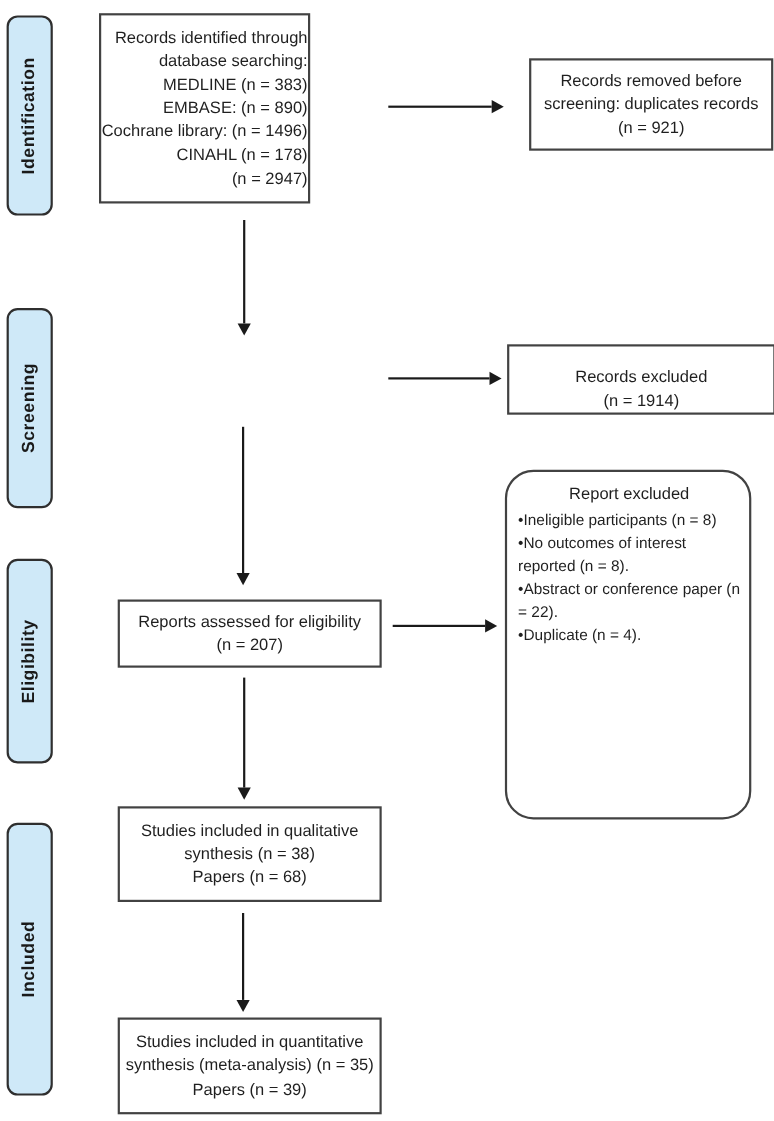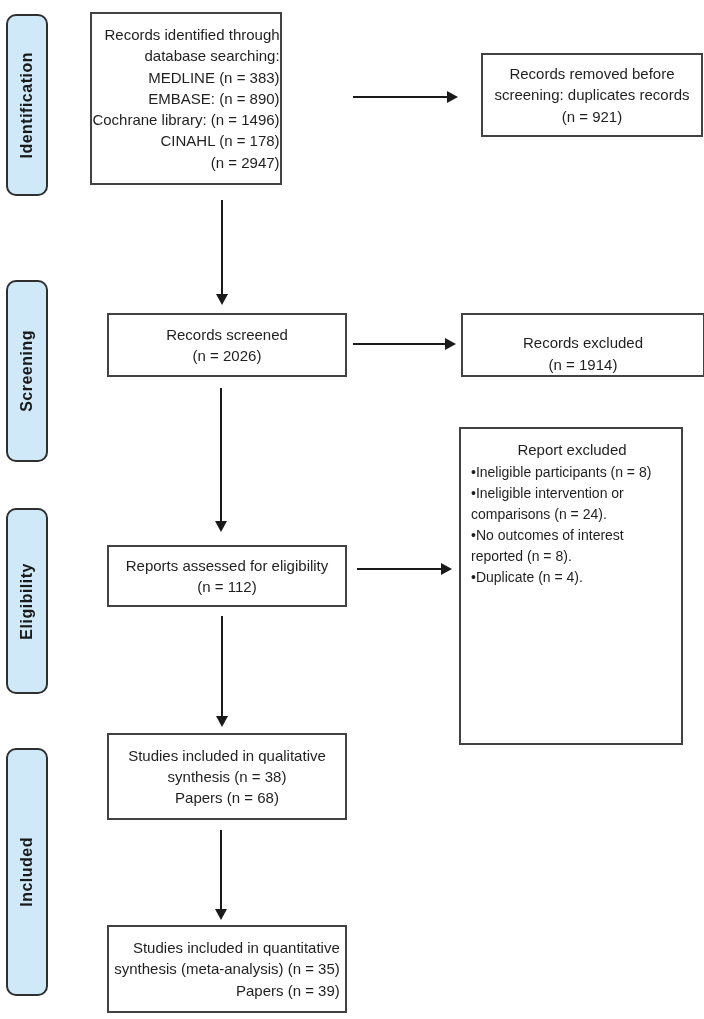--- a/index.html
+++ b/index.html
@@ -49,20 +49,21 @@
   .fbox .box-text { white-space: pre-line; }
   
   .fbox.reasons {
     flex-direction: column;
     justify-content: flex-start;
     align-items: stretch;
     text-align: left;
     padding: 10px 8px 10px 10px;
     font-size: 14px;
     line-height: 1.5;
+    border-radius: 26px;
   }
   .fbox.reasons .reasons-title { text-align: center; white-space: nowrap; font-size: 15px; }
   .fbox.reasons .reasons-intro { }
   .fbox.reasons .reason-item { }
   
   .arrow-h { position: absolute; height: 2px; background: #1a1a1a; }
   .arrow-h::after {
     content: ""; position: absolute; right: -11px; top: -5px;
     width: 0; height: 0;
     border-left: 11px solid #1a1a1a;
@@ -105,50 +106,46 @@
 CINAHL (n = 178)
 (n = 2947)</span>
   </div>
 
   <div class="fbox" style="left:481px; top:53px; width:222px; height:84px;">
     <span class="box-text">Records removed before
 screening: duplicates records
 (n = 921)</span>
   </div>
 
-  <div class="fbox" style="left:107px; top:313px; width:240px; height:64px;">
-    <span class="box-text">Records screened
-(n = 2026)</span>
-  </div>
 
   <div class="fbox" style="left:461px; top:313px; width:244px; height:64px;align-items:flex-end;">
     <span class="box-text">Records excluded
 (n = 1914)</span>
   </div>
 
   <div class="fbox" style="left:107px; top:545px; width:240px; height:62px;">
     <span class="box-text">Reports assessed for eligibility
-(n = 112)</span>
+(n = 207)</span>
   </div>
 
   <div class="fbox reasons" style="left:459px; top:427px; width:224px; height:318px;">
     <div class="reasons-title">Report excluded</div>
     <div class="reason-item">•Ineligible participants (n = 8)</div>
-    <div class="reason-item">•Ineligible intervention or comparisons (n = 24).</div>
     <div class="reason-item">•No outcomes of interest reported (n = 8).</div>
+    <div class="reason-item">•Abstract or conference paper (n = 22).</div>
     <div class="reason-item">•Duplicate (n = 4).</div>
   </div>
 
   <div class="fbox" style="left:107px; top:733px; width:240px; height:87px;">
     <span class="box-text">Studies included in qualitative
 synthesis (n = 38)
 Papers (n = 68)</span>
   </div>
 
-  <div class="fbox" style="left:107px; top:925px; width:240px; height:88px;text-align:right;">
+  <div class="fbox" style="left:107px; top:925px; width:240px; height:88px;">
     <span class="box-text">Studies included in quantitative
 synthesis (meta-analysis) (n = 35)
 Papers (n = 39)</span>
   </div>
 
   <div class="arrow-h" style="left:353px; top:96px;  width:94px;"></div>
   <div class="arrow-v" style="left:221px; top:200px; height:94px;"></div>
   <div class="arrow-h" style="left:353px; top:343px; width:92px;"></div>
   <div class="arrow-v" style="left:220px; top:388px; height:133px;"></div>
   <div class="arrow-h" style="left:357px; top:568px; width:84px;"></div>

